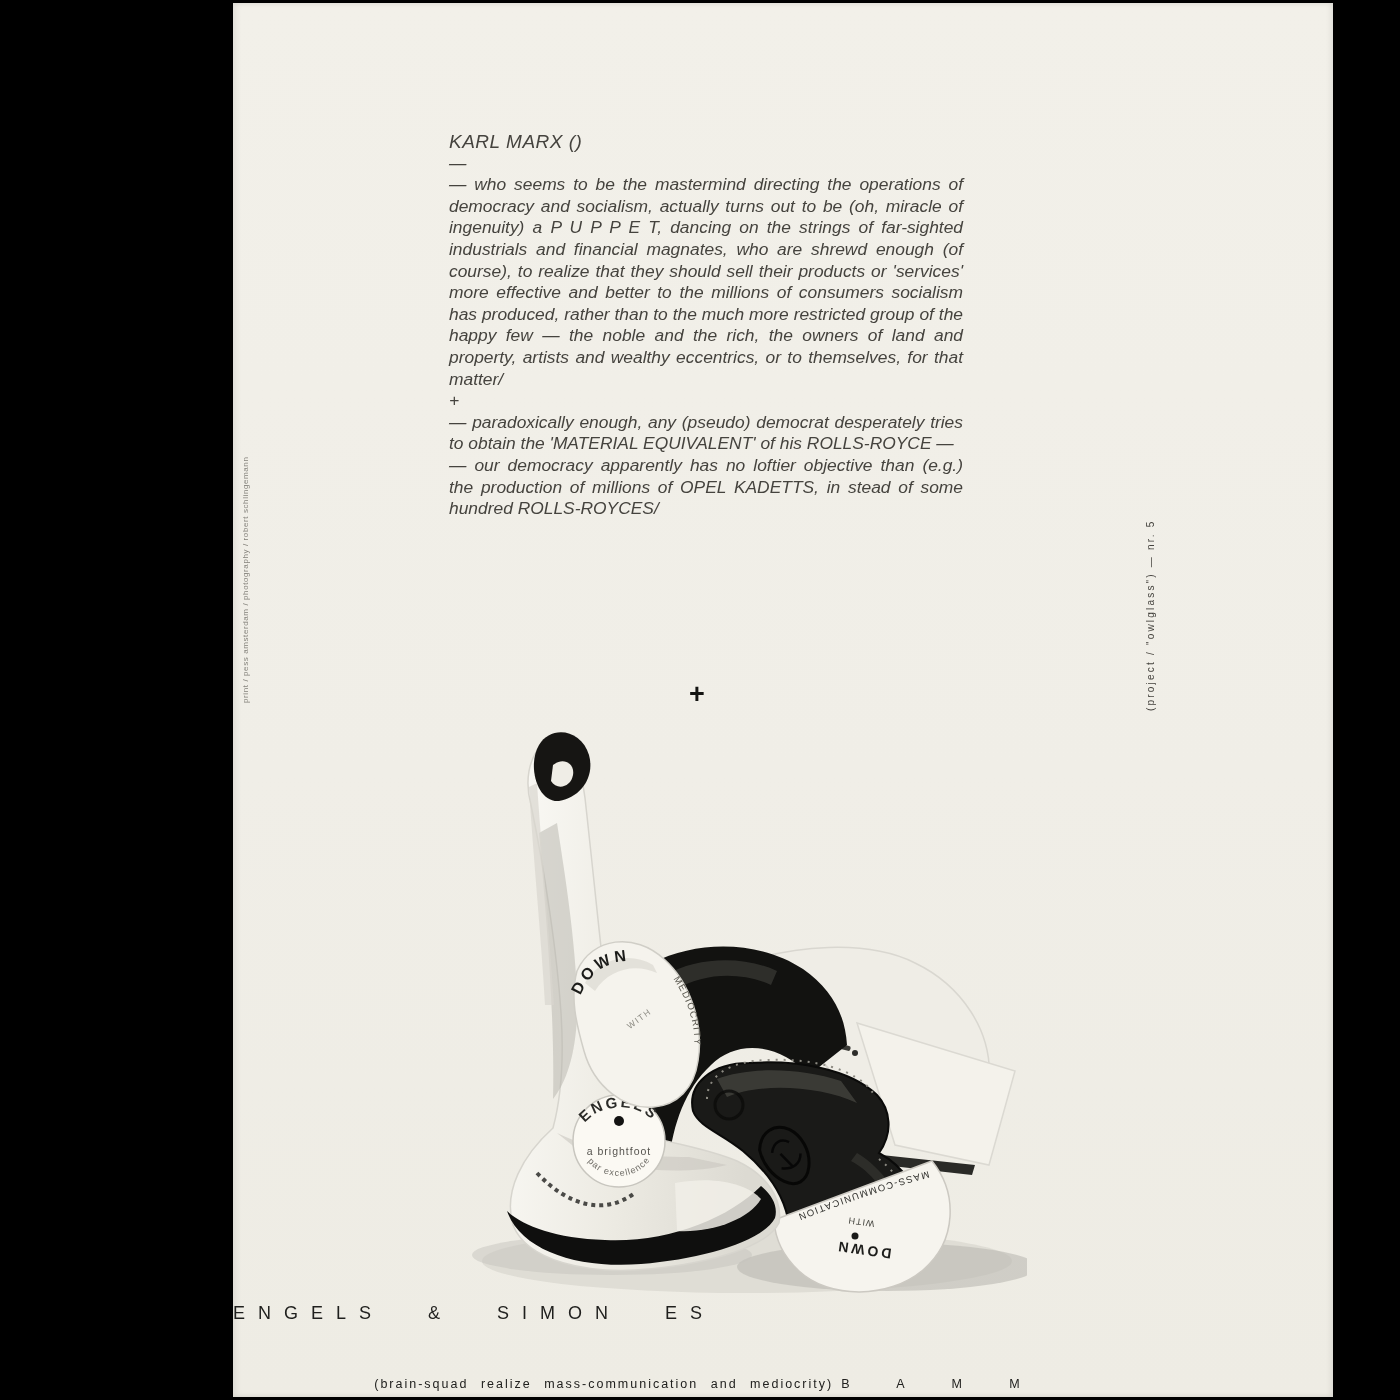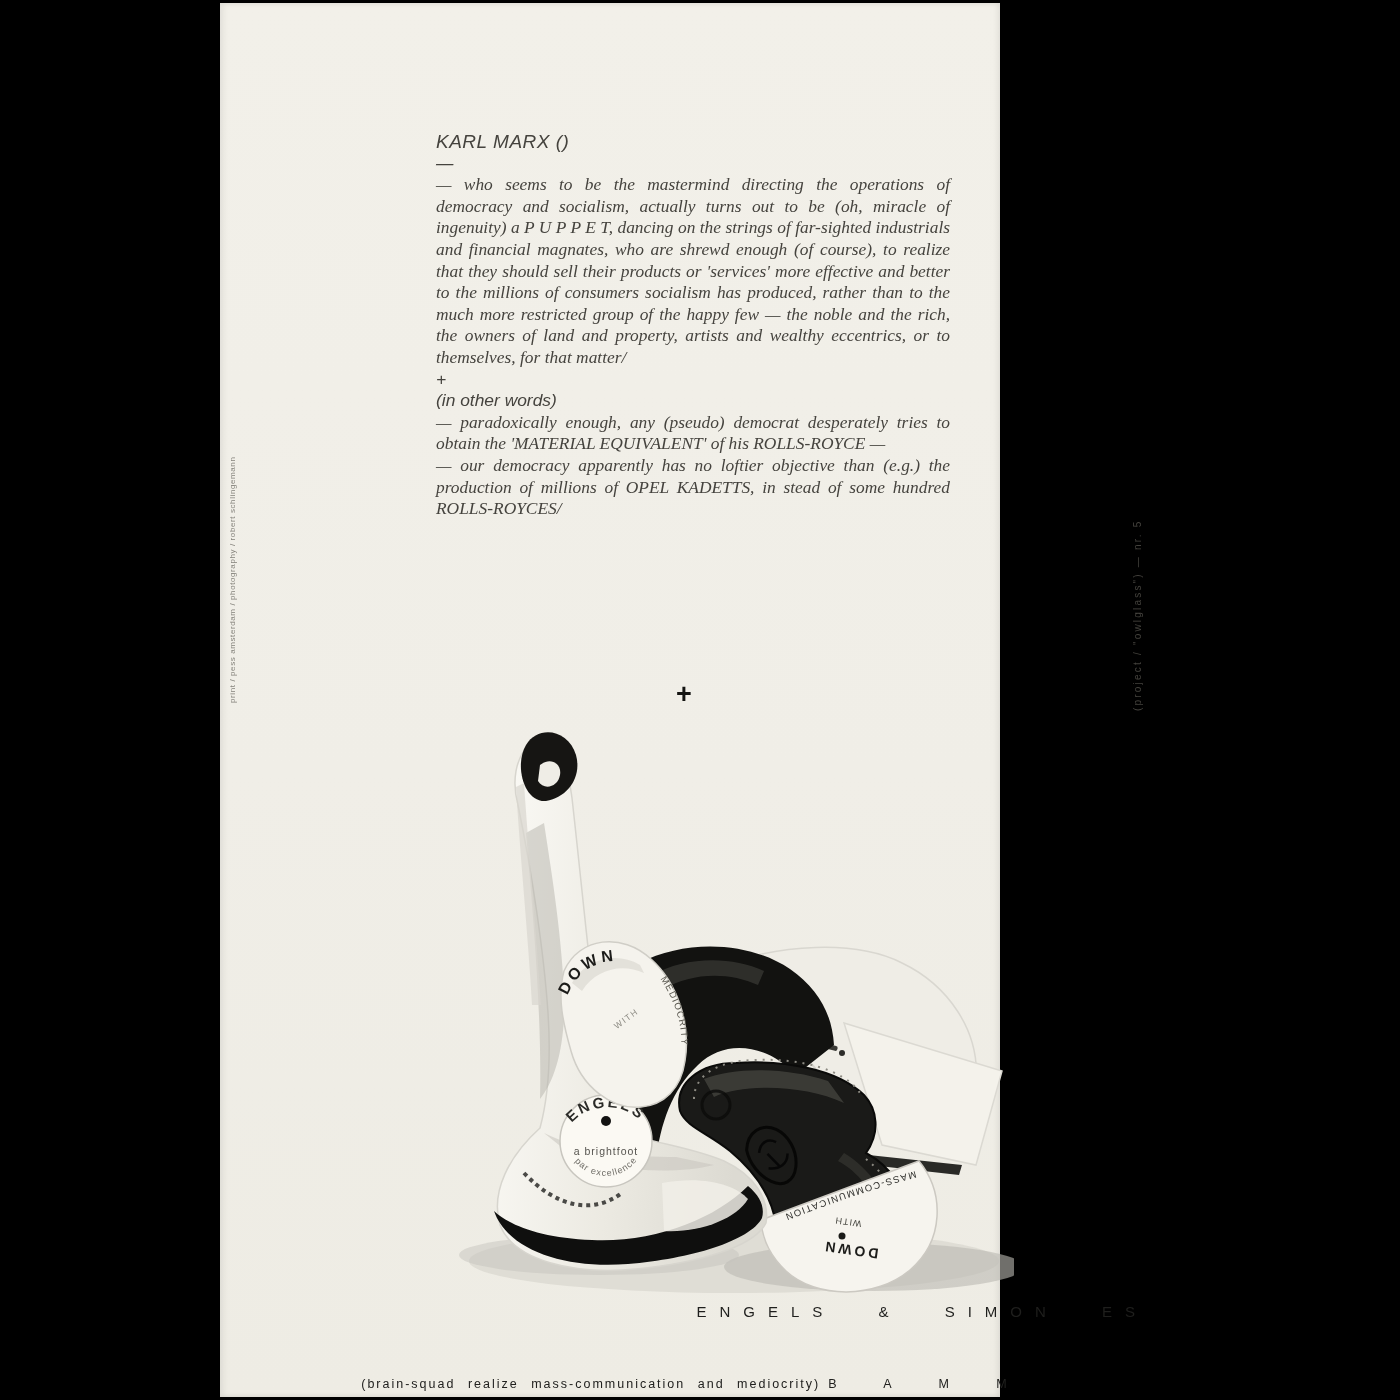--- a/index.html
+++ b/index.html
@@ -1,49 +1,48 @@
 <!DOCTYPE html>
 <html><head>
 <meta charset="utf-8">
 <style>
   html,body{margin:0;padding:0;}
   body{width:1400px;height:1400px;background:#000;position:relative;overflow:hidden;
        font-family:"Liberation Sans", sans-serif;}
-  .poster{position:absolute;left:220px;top:3px;width:780px;height:1394px;
+  .poster{position:absolute;left:233px;top:3px;width:1100px;height:1394px;
           background:linear-gradient(180deg,#f2f0e9 0%,#f0eee7 55%,#eeece4 100%);
           box-shadow:inset 3px 0 6px rgba(0,0,0,.07), inset -3px 0 5px rgba(0,0,0,.06);}
   .text-block{position:absolute;left:216px;top:128px;width:514px;color:#45433e;
               font-style:italic;font-size:17.4px;line-height:21.6px;}
   .text-block p{margin:0;}
   .text-block .title{font-size:19px;letter-spacing:.5px;}
-  .just{text-align:justify;font-family:Liberation Serif, serif;}
+  .just{text-align:justify;}
   .vtext{position:absolute;white-space:nowrap;transform:rotate(-90deg);transform-origin:0 0;}
   .vtext.left{left:8px;top:700px;font-size:8px;letter-spacing:.6px;color:#85837c;}
   .vtext.right{left:912px;top:708px;font-size:10px;letter-spacing:2.2px;color:#44423d;}
   .center-plus{position:absolute;left:0;width:928px;top:676px;text-align:center;
                font-size:27px;font-weight:bold;color:#141412;}
   .photo{position:absolute;left:194px;top:710px;width:600px;height:594px;}
-  .artists{position:absolute;left:0;width:928px;top:1300px;text-align:right;
-           font-size:15px;letter-spacing:13px;word-spacing:26px;color:#1f1f1d;}
+  .artists{position:absolute;left:0;width:928px;top:1300px;text-align:left;
+           font-size:18px;letter-spacing:13px;word-spacing:26px;color:#1f1f1d;}
   .footer{position:absolute;left:0;width:928px;top:1374px;text-align:center;
           font-size:12.5px;letter-spacing:2px;word-spacing:7px;color:#21211f;}
   .footer .bamm{letter-spacing:0;word-spacing:44px;margin-left:8px;text-align:right;}
   svg text{font-family:"Liberation Sans", sans-serif;}
 </style>
 </head>
 <body>
 
 <div class="poster">
 
   <div class="text-block">
     <p class="title">KARL MARX ()</p>
     <p>—</p>
     <p class="just">— who seems to be the mastermind directing the operations of democracy and socialism, actually turns out to be (oh, miracle of ingenuity) a P U P P E T, dancing on the strings of far-sighted industrials and financial magnates, who are shrewd enough (of course), to realize that they should sell their products or 'services' more effective and better to the millions of consumers socialism has produced, rather than to the much more restricted group of the happy few — the noble and the rich, the owners of land and property, artists and wealthy eccentrics, or to themselves, for that matter/</p>
     <p>+</p>
-    <p>(in other words)</p>
     <p class="just">— paradoxically enough, any (pseudo) democrat desperately tries to obtain the 'MATERIAL EQUIVALENT' of his ROLLS-ROYCE —</p>
     <p class="just">— our democracy apparently has no loftier objective than (e.g.) the production of millions of OPEL KADETTS, in stead of some hundred ROLLS-ROYCES/</p>
   </div>
 
   <div class="vtext left">print / pess amsterdam / photography / robert schlingemann</div>
   <div class="vtext right">(project / "owlglass") — nr. 5</div>
 
   <div class="center-plus">+</div>
 
   <svg class="photo" viewBox="0 0 600 594">

